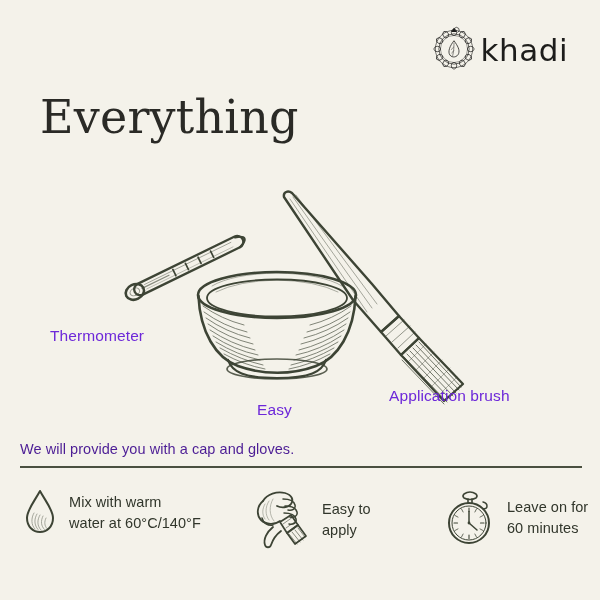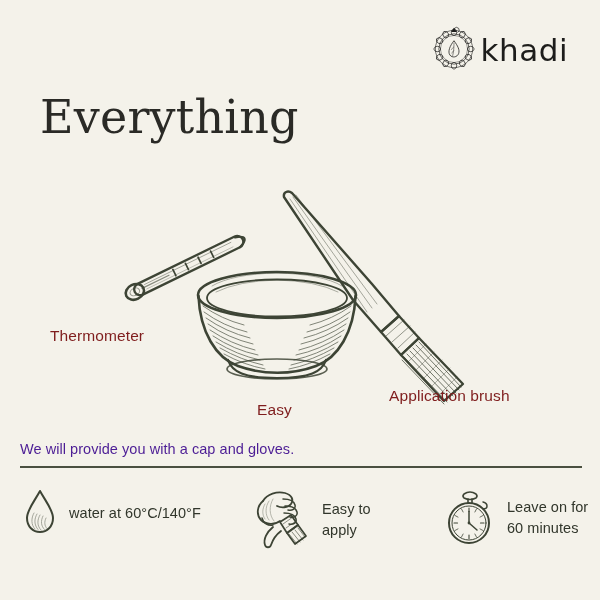--- a/index.html
+++ b/index.html
@@ -68,21 +68,21 @@
     top: 180px;
     width: 600px;
     height: 250px;
   }
   .illustration svg { display: block; }
 
   .tool-label {
     position: absolute;
     font-family: "Liberation Sans", sans-serif;
     font-size: 15.5px;
-    color: #7f1d1d;
+    color: #6d28d9;
     letter-spacing: 0.1px;
     white-space: nowrap;
   }
   .label-thermometer { left: 50px;  top: 327px; }
   .label-bowl        { left: 257px; top: 401px; }
   .label-brush       { left: 389px; top: 387px; }
 
   
   .note {
     position: absolute;
@@ -345,20 +345,21 @@
               <path d="M12 26 C9 31 9 38 13 42"></path>
               <path d="M15 27 C12 32 12 38 16 42.5"></path>
               <path d="M18 28 C15 33 15 39 19 43"></path>
               <path d="M21 29 C18.5 34 19 39 22.5 42.5"></path>
               <path d="M24 31 C22 35 22.5 39 25 41.5"></path>
             </g>
           </g>
         </svg>
       </span>
       <span class="feature-text">
+        <span>Mix with warm</span>
         <span>water at 60°C/140°F</span>
       </span>
     </div>
 
     <div class="feature feature-2">
       <span class="feature-icon">
         <svg width="58" height="62" viewBox="0 0 58 62" aria-hidden="true">
           <g fill="none" stroke="#3d4435" stroke-linecap="round" stroke-linejoin="round">
 
             <path d="M10 14 C14 7 24 4 32 6 C39 8 41 13 38 17 C35 21 28 21 24 19" stroke-width="1.8"></path>

